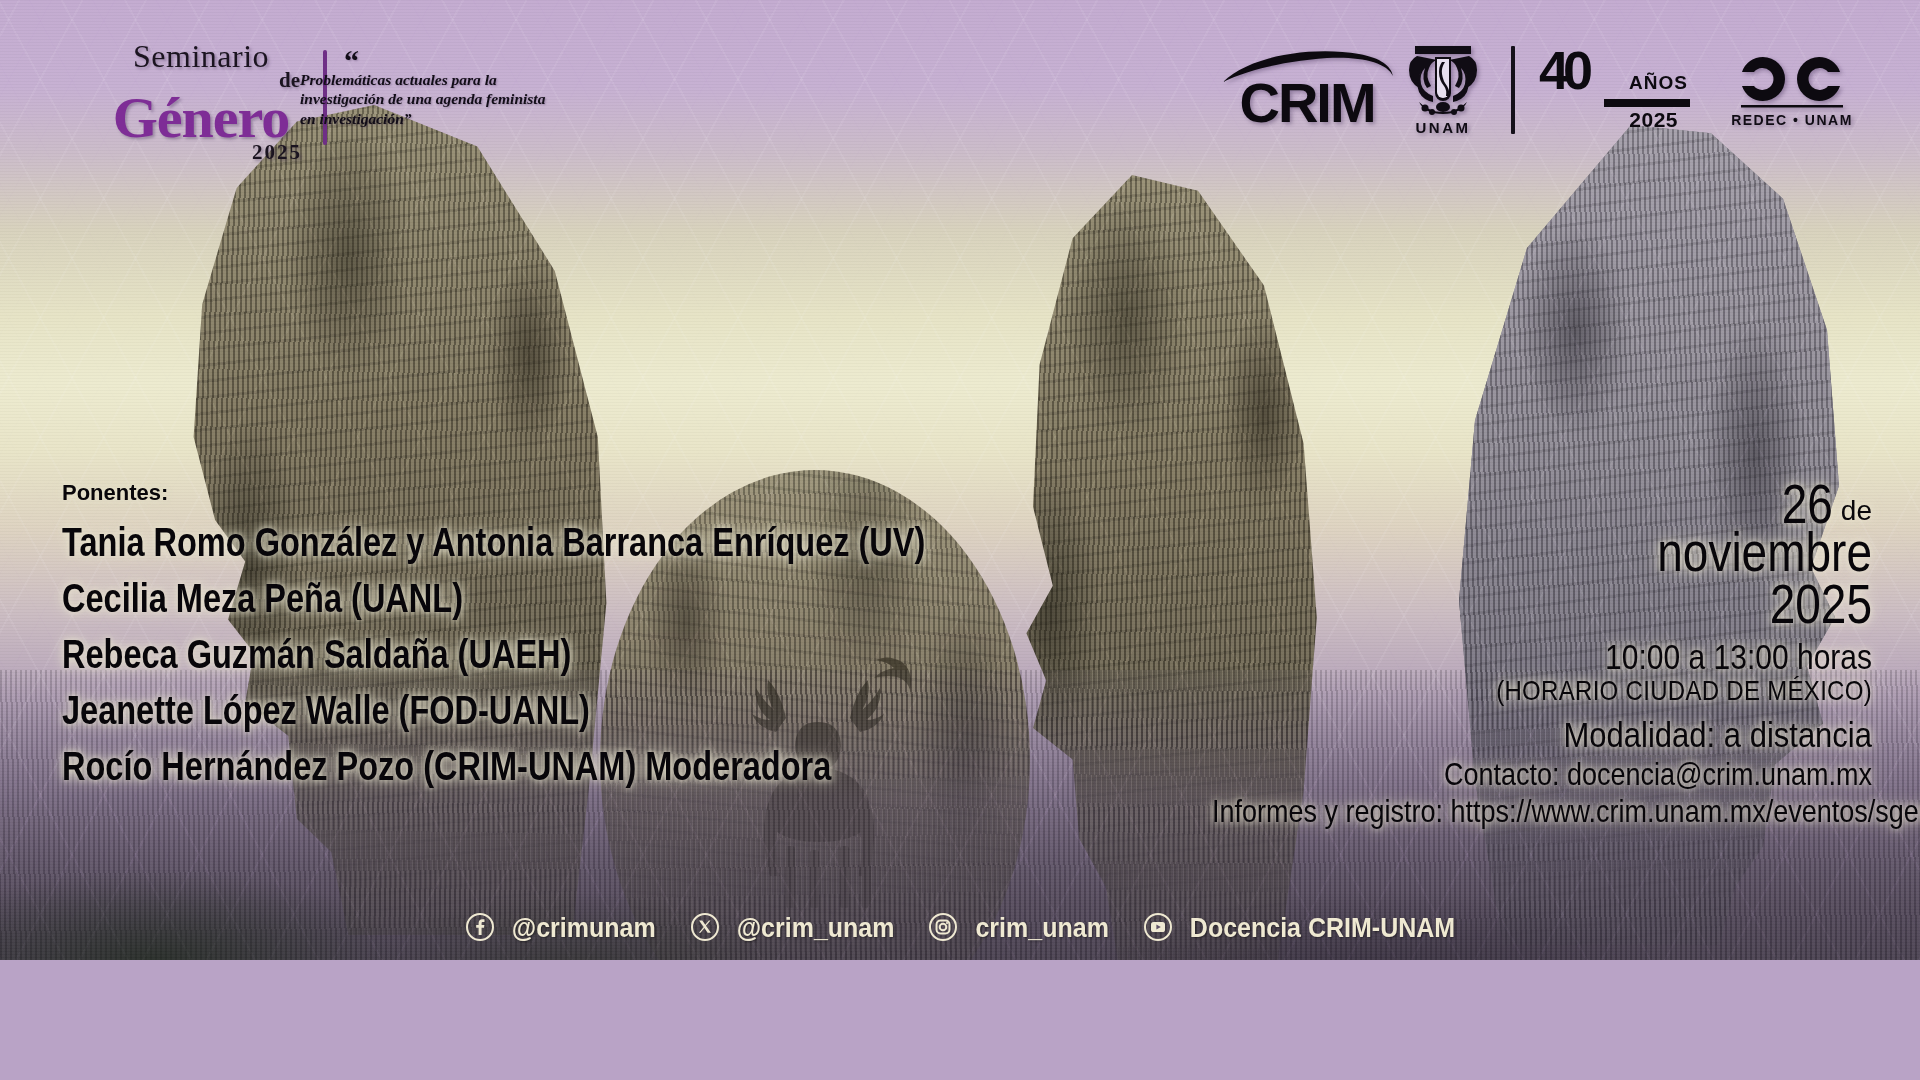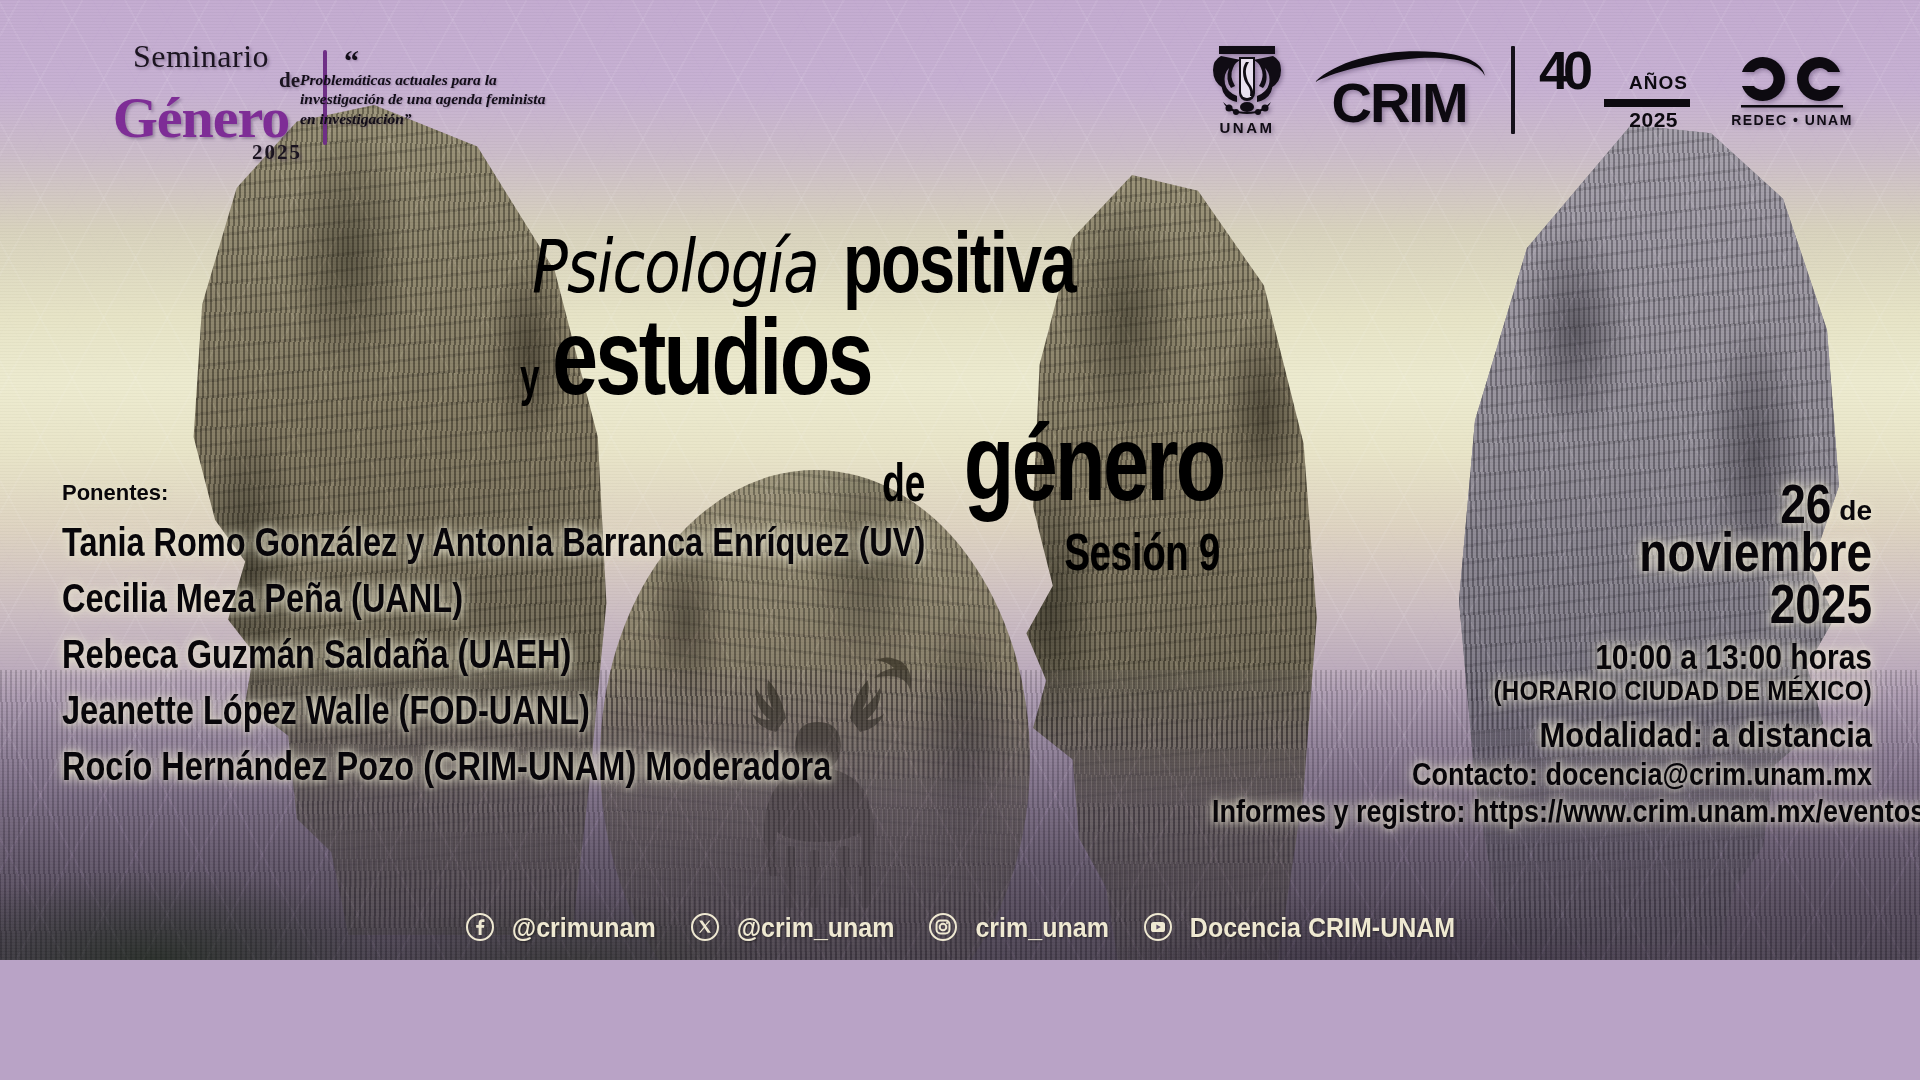--- a/index.html
+++ b/index.html
@@ -230,21 +230,21 @@
     white-space: nowrap;
     text-shadow: 0 0 14px rgba(232,228,206,.95), 0 0 6px rgba(232,228,206,.9);
   }
   #speakers .hd { font-size: 22px; margin-bottom: 18px; }
   #speakers .nm { font-size: 33px; margin-bottom: 18px; transform: scaleY(1.22) scaleX(.985); transform-origin: left center; }
 
   
   #info {
     position: absolute; right: 48px; top: 480px; width: 660px;
     text-align: right; color: #08060a;
-    font-family: "Liberation Sans", sans-serif; font-weight: bold;
+    font-family: "Liberation Sans", sans-serif; font-weight: normal;
     text-shadow: 0 0 14px rgba(238,234,212,.9), 0 0 6px rgba(238,234,212,.85);
   }
   #info .dayrow { font-size: 44px; line-height: 1.05; }
   #info .dayrow .d-num { font-size: 46px; transform: scaleY(1.2); display:inline-block; }
   #info .dayrow .d-de { font-size: 28px; margin-left: 8px; }
   #info .month { font-size: 46px; line-height: 1.08; transform: scaleY(1.2) ; transform-origin: right center; display:block;}
   #info .year { font-size: 46px; line-height: 1.15; transform: scaleY(1.2); transform-origin: right center; display:block;}
   #info .hours { font-size: 30px; line-height: 1.3; margin-top: 6px; transform: scaleY(1.15); transform-origin: right center;}
   #info .tz { font-size: 24px; line-height: 1.25; letter-spacing: .3px; transform: scaleY(1.12); transform-origin: right center;}
   #info .mod { font-size: 31px; line-height: 1.35; margin-top: 8px; transform: scaleY(1.15); transform-origin: right center;}
@@ -303,20 +303,27 @@
     </div>
 
     <div id="logo-rule"></div>
 
     <div id="tagline">
       <span class="qm">“</span>
       <span>Problemáticas actuales para la investigación de una agenda feminista en investigación”</span>
     </div>
 
     <div id="logos">
+
+      <div class="logo-box" id="crim-logo">
+        <svg width="176" height="34" viewBox="0 0 176 34" style="margin-bottom:-8px">
+          <path d="M4 32 C 30 6, 92 -4, 140 4 C 162 8, 172 16, 174 26 C 168 12, 140 6, 108 8 C 66 11, 28 20, 4 32 Z" fill="#0d0a10"></path>
+        </svg>
+        <div class="crim-text">CRIM</div>
+      </div>
 
       <div class="logo-box" id="unam-logo">
         <svg width="76" height="74" viewBox="0 0 76 74">
           <rect x="10" y="2" width="56" height="8" fill="#100c14"></rect>
           <g fill="#100c14">
             <path d="M12 12 q-8 4-8 14 q0 12 10 18 q-2-10 2-16 q-6 10-2 20 q4 8 14 10 l0-6 q-10-4-12-12 q-2-10 4-16 q-4 12 2 20 l4-2 q-6-10-2-18 q2-6 8-8z"></path>
             <path d="M64 12 q8 4 8 14 q0 12-10 18 q2-10-2-16 q6 10 2 20 q-4 8-14 10 l0-6 q10-4 12-12 q2-10-4-16 q4 12-2 20 l-4-2 q6-10 2-18 q-2-6-8-8z"></path>
             <path d="M30 13 h16 v36 a8 8 0 0 1-8 8 a8 8 0 0 1-8-8z"></path>
           </g>
           <path d="M32 15 h12 v33 a6 6 0 0 1-6 6 a6 6 0 0 1-6-6z" fill="#e8e0ef"></path>
@@ -326,27 +333,20 @@
             <path d="M14 58 q10 10 24 10 q14 0 24-10 q-6 12-24 12 q-18 0-24-12z"></path>
             <circle cx="20" cy="64" r="3.5"></circle>
               <circle cx="27" cy="68" r="3"></circle>
             <circle cx="56" cy="64" r="3.5"></circle>
               <circle cx="49" cy="68" r="3"></circle>
           </g>
         </svg>
         <div class="cap">UNAM</div>
       </div>
 
-      <div class="logo-box" id="crim-logo">
-        <svg width="176" height="34" viewBox="0 0 176 34" style="margin-bottom:-8px">
-          <path d="M4 32 C 30 6, 92 -4, 140 4 C 162 8, 172 16, 174 26 C 168 12, 140 6, 108 8 C 66 11, 28 20, 4 32 Z" fill="#0d0a10"></path>
-        </svg>
-        <div class="crim-text">CRIM</div>
-      </div>
-
       <div id="logo-div"></div>
 
       <div id="aniv-logo">
         <div class="num">40</div>
         <div class="anios">AÑOS</div>
         <div class="bar"></div>
         <div class="yr">2025</div>
       </div>
 
       <div class="logo-box" id="redec-logo">
@@ -354,32 +354,20 @@
           <path d="M30 4 a22 22 0 1 0 0 44 a22 22 0 0 0 21-15 h-12 a11 11 0 1 1 0-14 h12 A22 22 0 0 0 30 4 Z" fill="#0d0a10" transform="rotate(180 30 26)"></path>
           <path d="M86 4 a22 22 0 1 0 0 44 a22 22 0 0 0 21-15 h-12 a11 11 0 1 1 0-14 h12 A22 22 0 0 0 86 4 Z" fill="#0d0a10"></path>
           <rect x="8" y="52" width="102" height="2.5" fill="#0d0a10"></rect>
         </svg>
         <div class="cap">REDEC • UNAM</div>
       </div>
 
     </div>
   </div>
 
-  <div id="title-block">
-    <div class="t-row" id="t-row1">
-      <span id="t-line-psico">Psicología</span><span id="t-line-positiva">positiva</span>
-    </div>
-    <div class="t-row" id="t-row2">
-      <span id="t-y">y</span><span id="t-estudios">estudios</span>
-    </div>
-    <div class="t-row" id="t-row3">
-      <span id="t-de">de</span><span id="t-genero">género</span>
-    </div>
-    <div id="t-sesion"><span>Sesión 9</span></div>
-  </div>
 
   <div id="speakers">
     <div class="hd">Ponentes:</div>
     <div class="nm">Tania Romo González y Antonia Barranca Enríquez (UV)</div>
     <div class="nm">Cecilia Meza Peña (UANL)</div>
     <div class="nm">Rebeca Guzmán Saldaña (UAEH)</div>
     <div class="nm">Jeanette López Walle (FOD-UANL)</div>
     <div class="nm">Rocío Hernández Pozo (CRIM-UNAM) Moderadora</div>
   </div>
 

